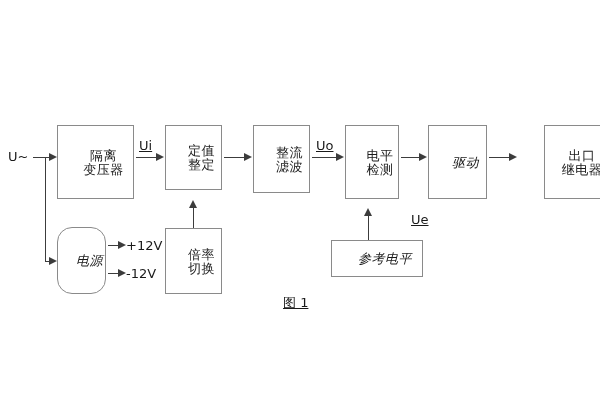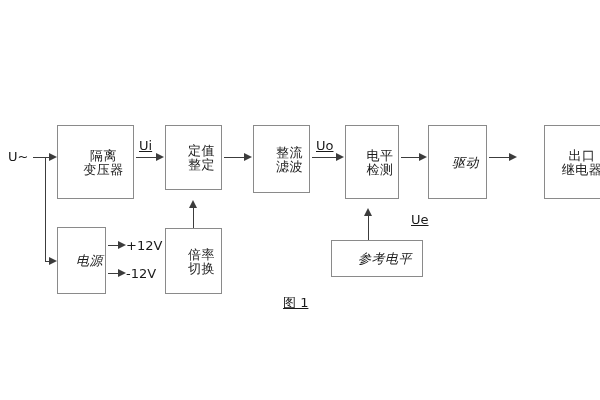--- a/index.html
+++ b/index.html
@@ -118,21 +118,21 @@
 
   <div class="block single" style="left:428px; top:125px; width:59px; height:74px;">
     <span class="ln">驱动</span>
   </div>
 
   <div class="block" style="left:544px; top:125px; width:60px; height:74px;">
     <span class="ln">出口</span>
     <span class="ln">继电器</span>
   </div>
 
-  <div class="block single" style="left:57px; top:227px; width:49px; height:67px;">
+  <div class="block single" style="left:57px; top:227px; width:49px; height:67px;border-radius:15px;">
     <span class="ln">电源</span>
   </div>
 
   <div class="block" style="left:165px; top:228px; width:57px; height:66px;">
     <span class="ln">倍率</span>
     <span class="ln">切换</span>
   </div>
 
   <div class="block single" style="left:331px; top:240px; width:92px; height:37px;">
     <span class="ln">参考电平</span>

